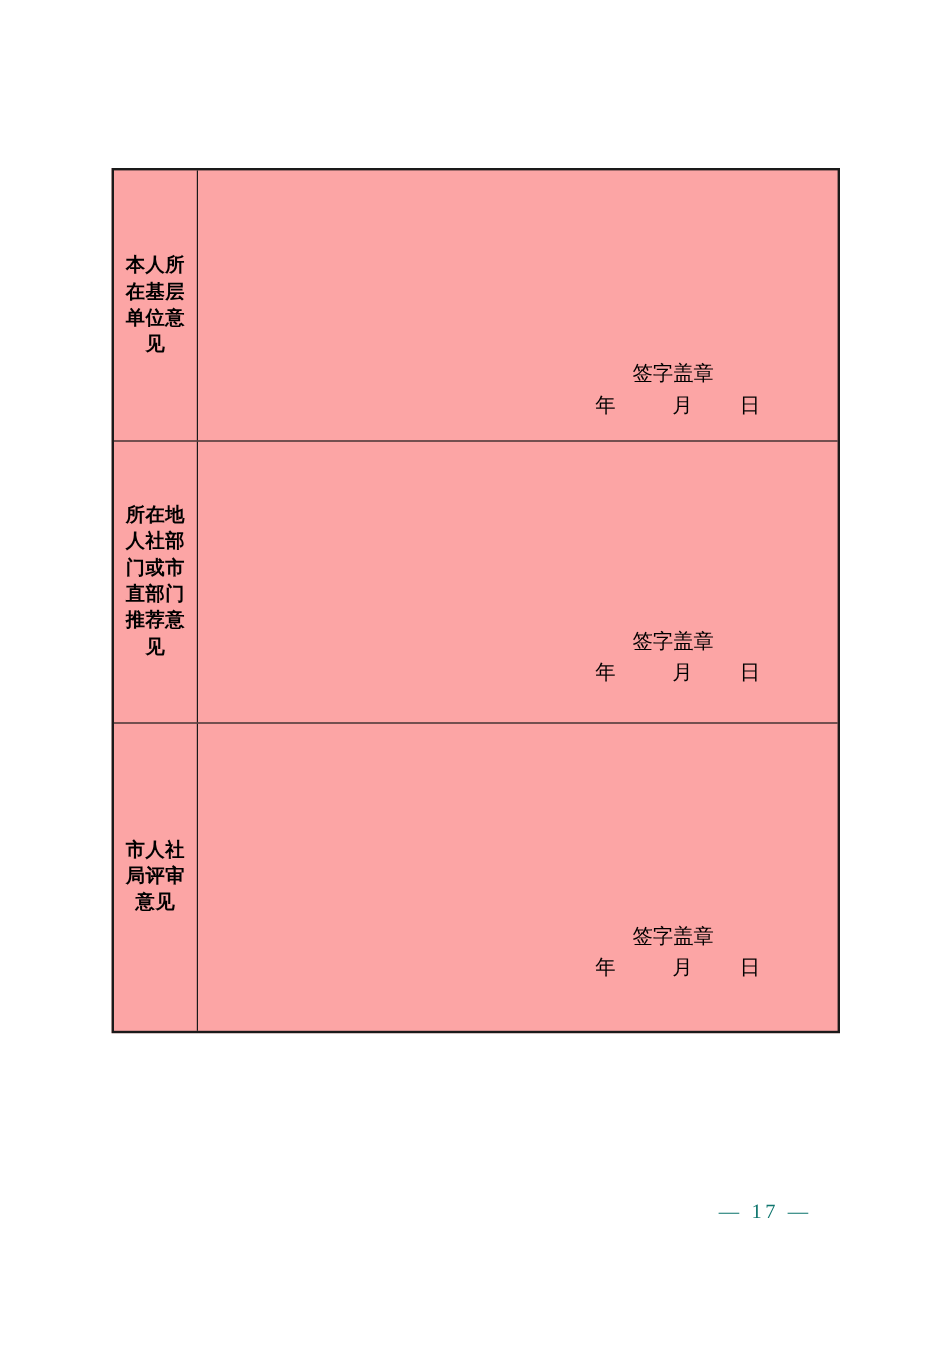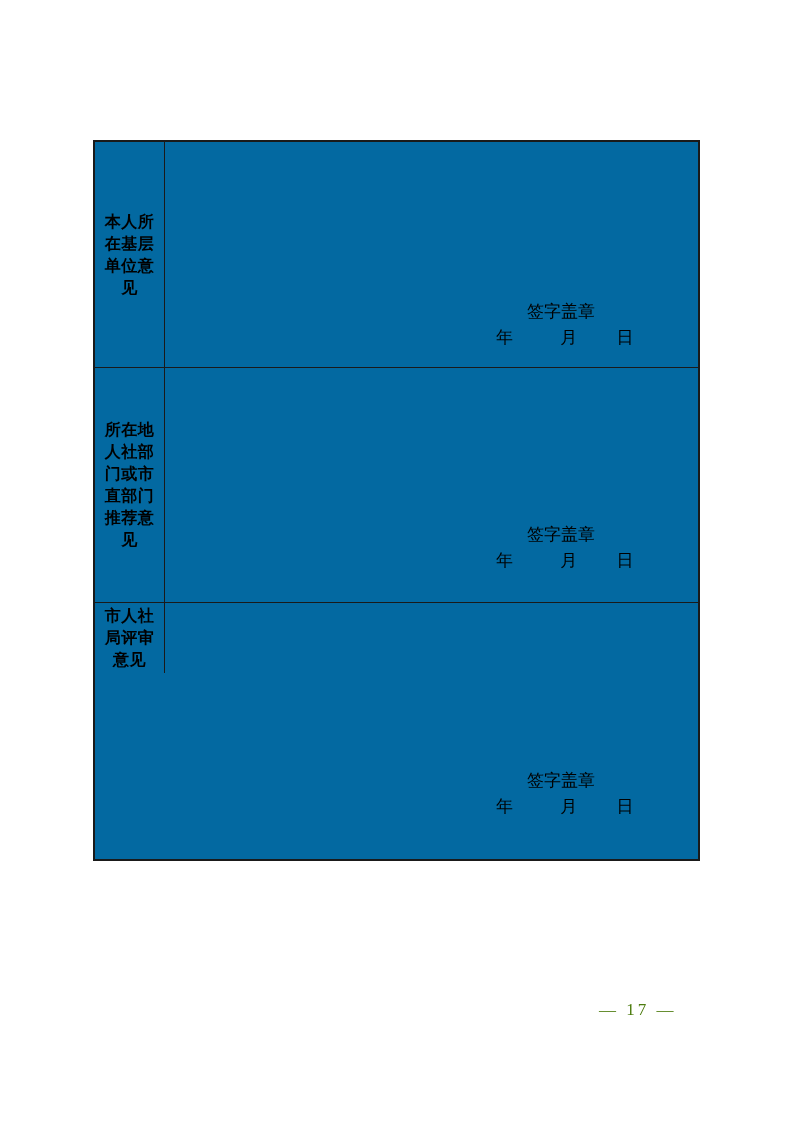--- a/index.html
+++ b/index.html
@@ -12,27 +12,27 @@
     color: #000000;
     overflow: hidden;
   }
   .approval-table {
     position: absolute;
     left: 93px;
     top: 140px;
     width: 607px;
     height: 721px;
     border: 2px solid #1a1a1a;
-    background: #0369a1;
+    background: #fca5a5;
   }
   .t-row {
     display: flex;
     border-bottom: 1px solid #1a1a1a;
   }
-  .t-row:last-child { border-bottom: none; flex-direction: column; }
+  .t-row:last-child { border-bottom: none; }
   .t-row.r0 { height: 226px; }
   .t-row.r1 { height: 235px; }
   .t-row.r2 { height: 256px; }
   .label-cell {
     width: 70px;
     flex: 0 0 70px;
     border-right: 1px solid #1a1a1a;
     display: flex;
     align-items: center;
     justify-content: center;
@@ -64,21 +64,21 @@
   .date-line { display: block; }
   .date-line .month-label { margin-left: 43px; }
   .date-line .day-label { margin-left: 35px; }
   .page-number {
     position: absolute;
     left: 599px;
     top: 1000px;
     font-family: "Liberation Serif", "DejaVu Serif", serif;
     font-size: 17px;
     letter-spacing: 3px;
-    color: #4d7c0f;
+    color: #0f766e;
     white-space: nowrap;
   }
 </style>
 </head>
 <body>
 
 <div class="approval-table">
 
   <div class="t-row r0">
     <div class="label-cell">

